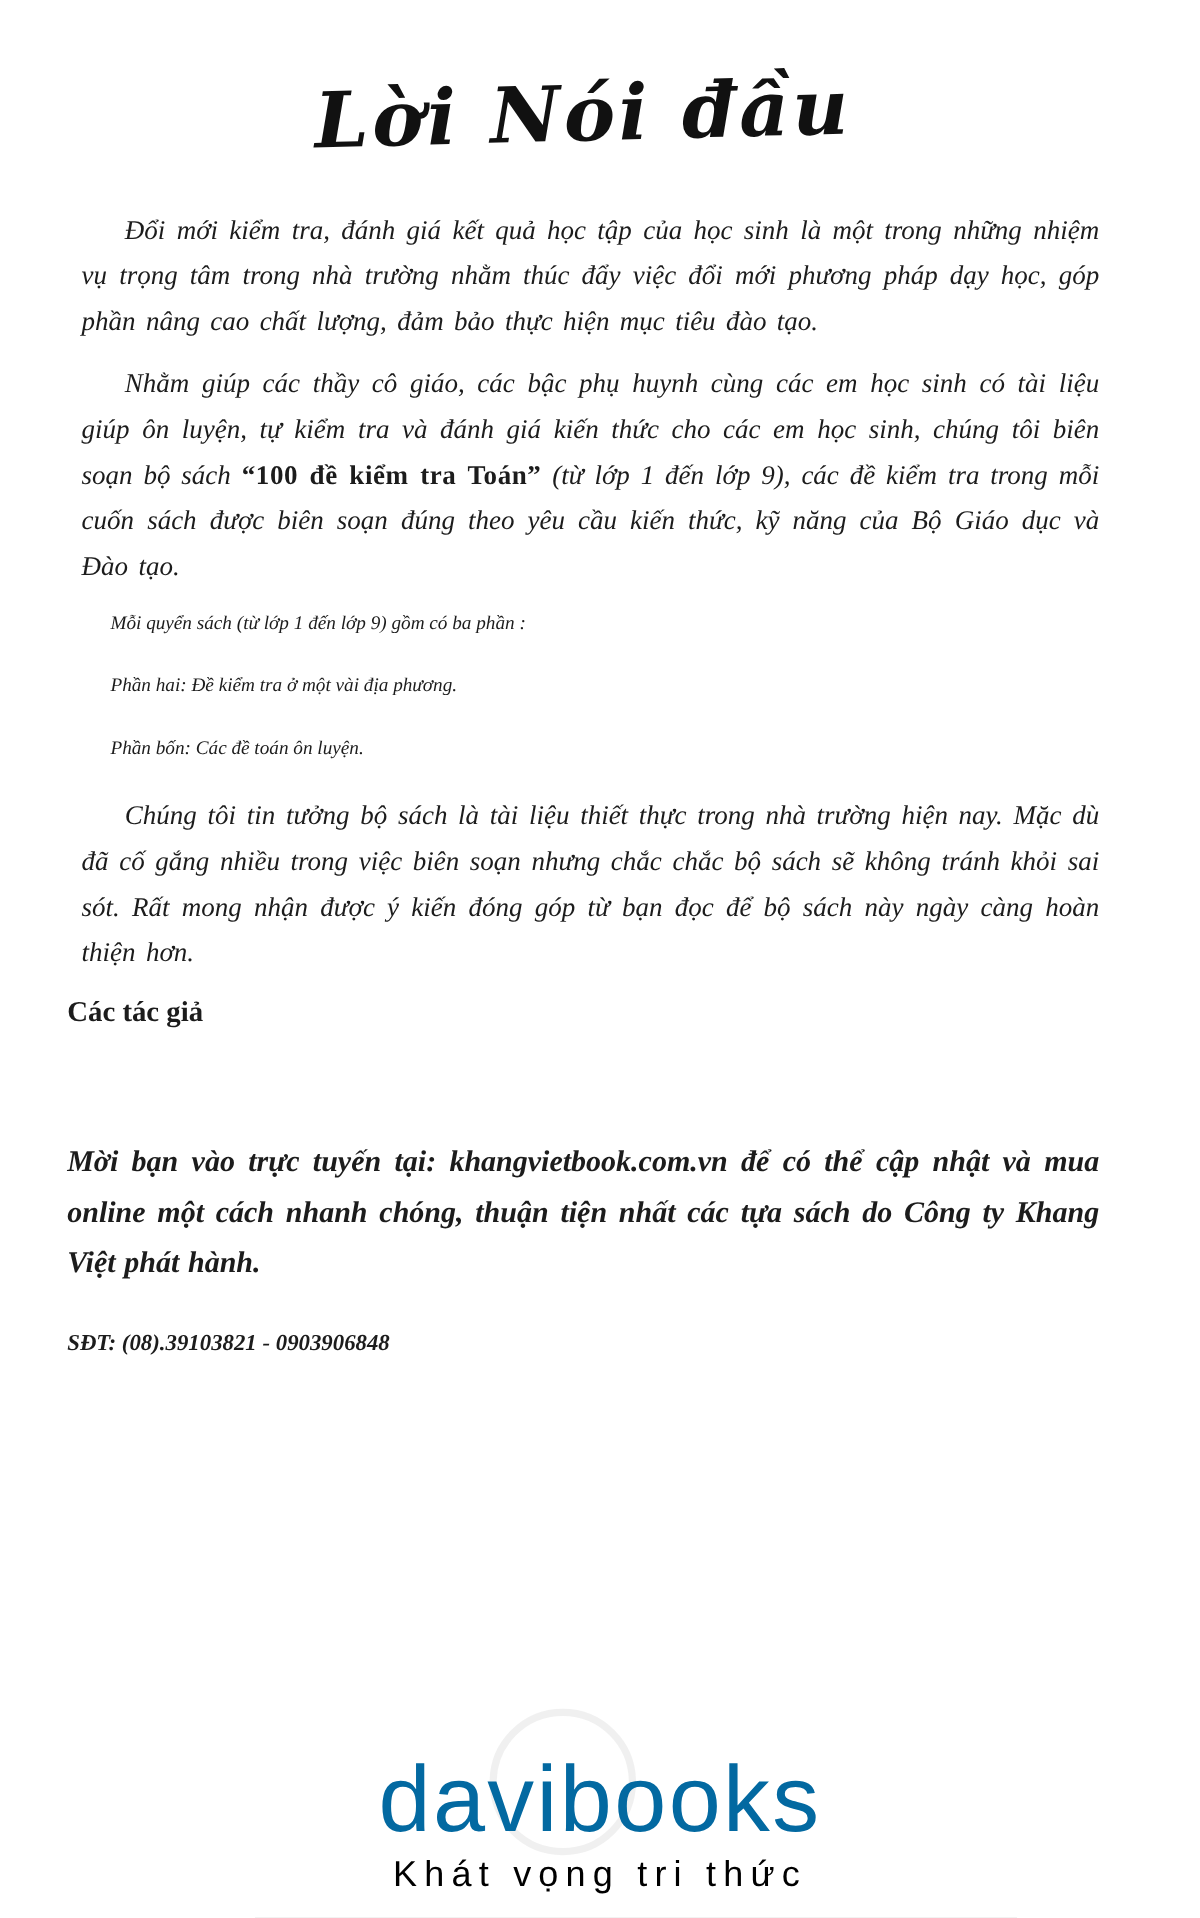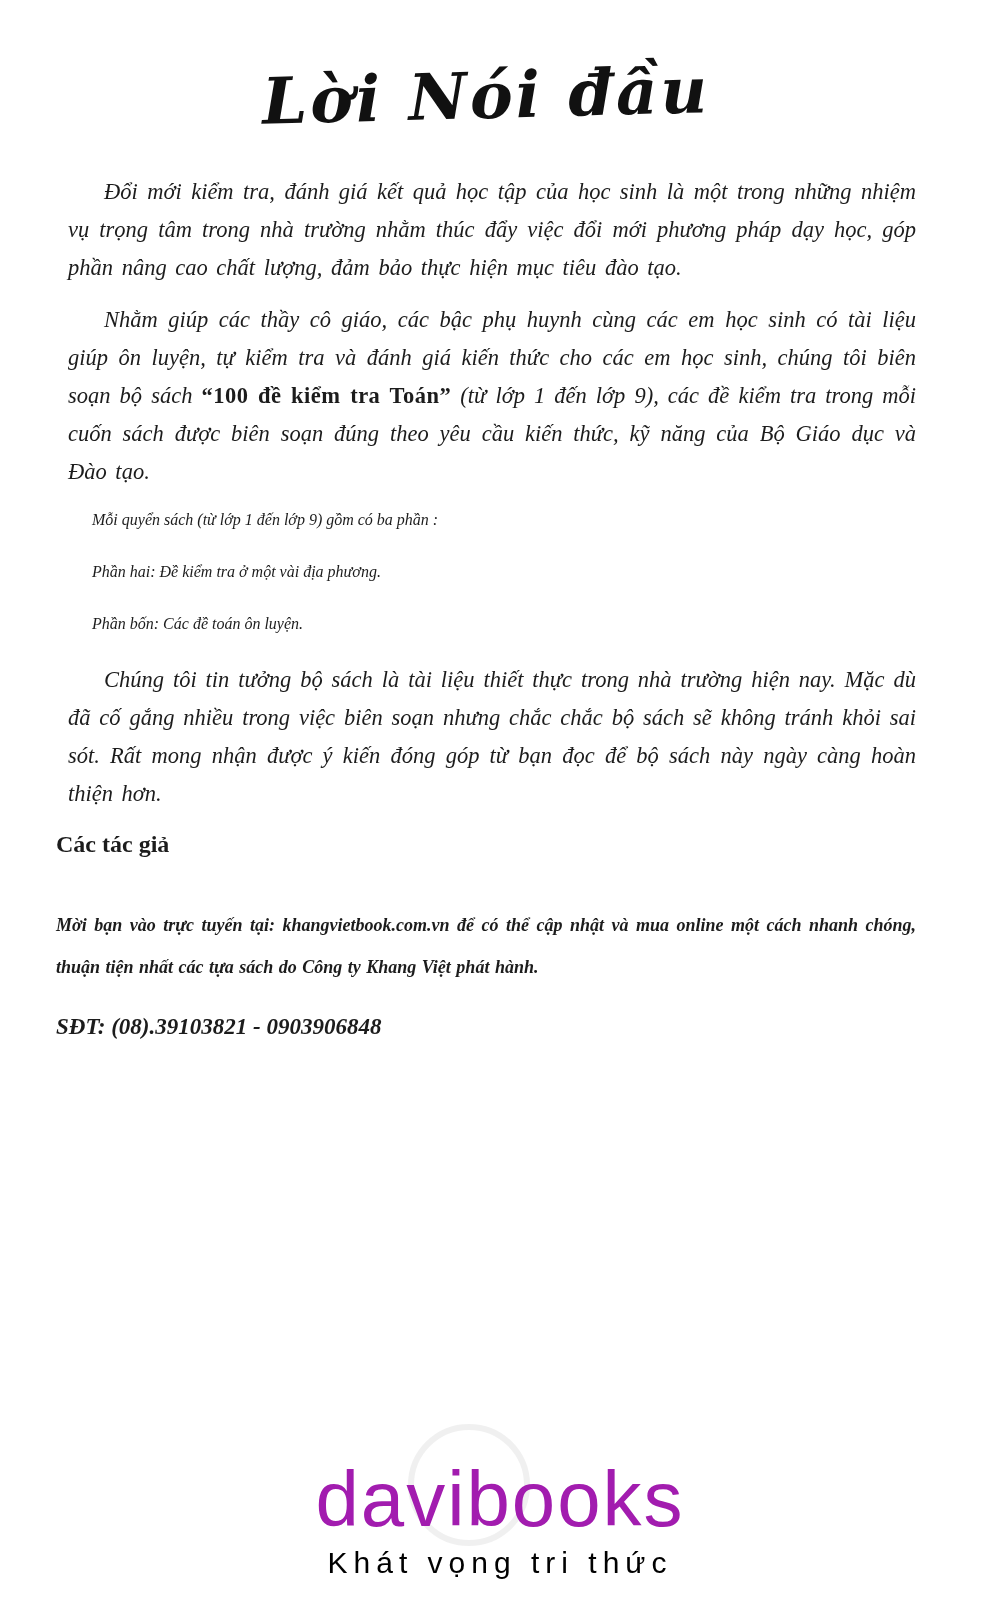--- a/index.html
+++ b/index.html
@@ -58,32 +58,32 @@
   }
   .intro-line { margin-top: 26px; margin-bottom: 26px; }
   .signature {
     margin: 18px 30px 0 0;
     text-align: left;
     font-weight: bold;
     font-style: normal;
     font-size: 24px;
   }
   .promo {
-    margin-top: 46px;
+    margin-top: 90px;
     font-weight: bold;
     font-style: italic;
-    font-size: 18px;
+    font-size: 25px;
     line-height: 42px;
     text-align: justify;
     word-spacing: 1px;
   }
   .promo-phone {
     font-weight: bold;
     font-style: italic;
-    font-size: 23px;
+    font-size: 19px;
     line-height: 42px;
     margin-top: 14px;
   }
   .watermark {
     position: absolute;
     left: 0;
     right: 0;
     bottom: 18px;
     text-align: center;
     user-select: none;
@@ -96,21 +96,21 @@
     height: 110px;
     border: 6px solid #e3e3e3;
     border-radius: 50%;
     opacity: 0.55;
   }
   .watermark-brand {
     font-family: "Liberation Sans", "DejaVu Sans", sans-serif;
     font-size: 78px;
     font-weight: 400;
     letter-spacing: 2px;
-    color: #a21caf;
+    color: #0369a1;
     line-height: 1;
   }
   .watermark-slogan {
     margin-top: 8px;
     font-family: "Liberation Sans", "DejaVu Sans", sans-serif;
     font-size: 30px;
     letter-spacing: 6px;
     color: #000000;
   }
 </style>

